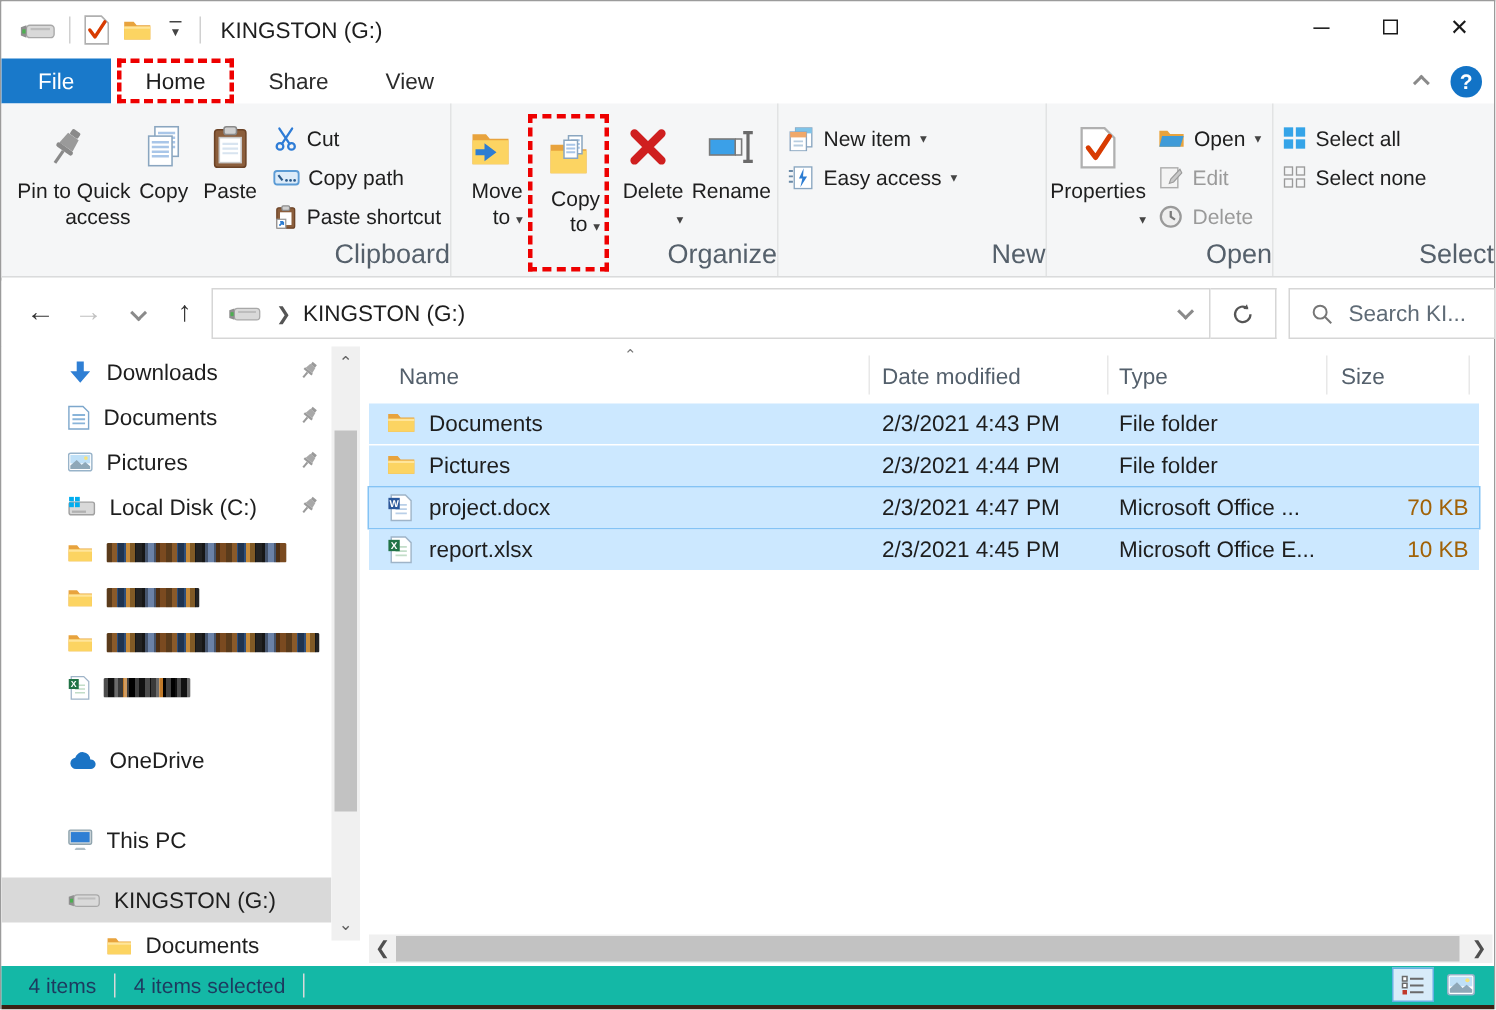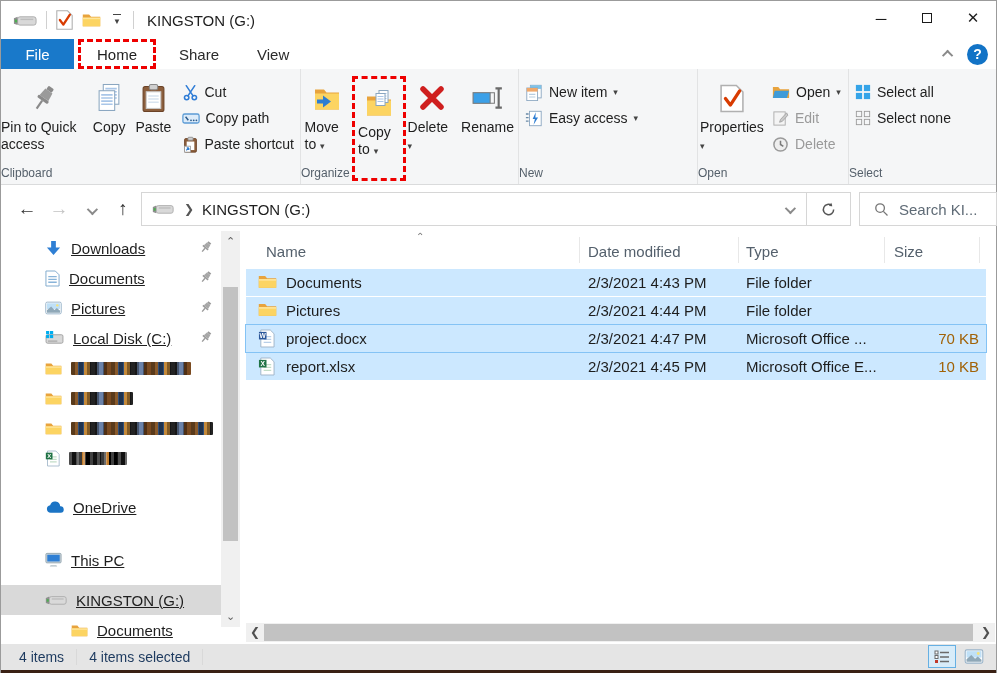--- a/index.html
+++ b/index.html
@@ -34,26 +34,26 @@
     font-size:14px; font-weight:bold; display:flex; align-items:center; justify-content:center; cursor:pointer; }
   .chev { display:inline-block; width:8px; height:8px; border-right:2px solid #8a8a8a;
     border-bottom:2px solid #8a8a8a; transform:rotate(45deg) translateY(-2px); }
   .chev.up { transform:rotate(-135deg) translateY(-2px); }
 
   
   .ribbon { position:absolute; left:0; top:68px; width:100%; height:116px; background:#f5f6f7;
     border-bottom:1px solid #dadbdc; display:flex; }
   .group { position:relative; height:100%; display:flex; align-items:flex-start;
     padding-top:5px; border-right:1px solid #e2e3e4; }
-  .group-label { position:absolute; bottom:4px; left:0; width:100%; text-align:left;
-    font-size:12px; color:#55606b; }
+  .group-label { position:absolute; bottom:4px; left:0; width:100%; text-align:right;
+    font-size:18px; color:#55606b; }
   .bigbtn { display:flex; flex-direction:column; align-items:center; padding-top:3px;
     cursor:pointer; }
   .bigicon { height:42px; display:flex; align-items:center; justify-content:center; }
-  .biglabel { font-size:14px; line-height:1.2; text-align:left; color:#1e1e1e; }
+  .biglabel { font-size:14px; line-height:1.2; text-align:right; color:#1e1e1e; }
   .smallcol { display:flex; flex-direction:column; padding-top:5px; }
   .smallbtn { height:26px; display:flex; align-items:center; gap:6px; font-size:14px;
     padding:0 6px; cursor:pointer; white-space:nowrap; }
   .smallbtn.disabled { color:#9a9a9a; cursor:default; }
   .caret { font-size:9px; color:#444; }
   .dashwrap { border:3px dashed #ee0000; margin-top:2px; padding:0 1px 20px 1px; }
 
   
   .navrow { position:absolute; left:0; top:186px; width:100%; height:44px; background:#fff;
     display:flex; align-items:center; }
@@ -70,21 +70,21 @@
   .searchbox { position:absolute; left:858px; top:5px; width:138px; height:34px;
     border:1px solid #d6d6d6; display:flex; align-items:center; gap:10px; padding-left:14px; }
   .search-text { font-size:15px; color:#5f6b76; white-space:nowrap; overflow:hidden; }
 
   
   .content { position:absolute; left:0; top:230px; width:100%; bottom:29px; background:#fff; }
 
   
   .sidebar { position:absolute; left:0; top:0; width:220px; height:100%; overflow:hidden; }
   .sb-item { height:30px; display:flex; align-items:center; gap:9px; padding-left:44px;
-    font-size:15px; cursor:pointer; position:relative;text-decoration:underline; }
+    font-size:15px; cursor:pointer; position:relative; }
   .sb-item.selected { background:#d9d9d9; }
   .sb-item.child { padding-left:70px; }
   .sb-pin { position:absolute; right:8px; top:7px; }
   .mosaic { height:13px; border-radius:1px;
     background:
       repeating-linear-gradient(90deg, rgba(0,0,0,.35) 0 4px, rgba(255,255,255,0) 4px 8px),
       repeating-linear-gradient(90deg, #8a5a2a 0 7px, #2f4f7a 7px 13px, #c58a3a 13px 19px, #232323 19px 26px, #6b82a8 26px 33px, #7a4a20 33px 40px); }
   .mosaic.dark {
     background:
       repeating-linear-gradient(90deg, rgba(255,255,255,.25) 0 3px, rgba(0,0,0,0) 3px 7px),
@@ -109,21 +109,21 @@
   .c-date { position:absolute; left:342px; color:#1e1e1e;text-align:center; }
   .c-type { position:absolute; left:500px; color:#1e1e1e; }
   .c-size { position:absolute; left:618px; width:115px; text-align:right; color:#a16207; }
 
   
   .h-scroll { position:absolute; left:245px; bottom:2px; right:1px; height:19px; background:#f0f0f0; }
   .h-scroll .arrow { position:absolute; top:2px; font-size:12px; color:#505050; }
   .h-thumb { position:absolute; left:18px; right:22px; top:1px; bottom:1px; background:#c2c2c2; }
 
   
-  .statusbar { position:absolute; left:0; bottom:3px; width:100%; height:26px; background:#e5e5e5;
+  .statusbar { position:absolute; left:0; bottom:3px; width:100%; height:26px; background:#14b8a6;
     display:flex; align-items:center; font-size:14px; color:#1d3a5f; }
   .st-sep { width:1px; height:16px; background:#d9d9d9; margin:0 12px; }
   .view-btns { position:absolute; right:8px; top:1px; display:flex; gap:4px; }
   .view-btn { width:28px; height:23px; display:flex; align-items:center; justify-content:center; cursor:pointer; }
   .view-btn.active { background:#d8ecf9; border:1px solid #66b0e3; }
   .bottom-strip { position:absolute; left:0; bottom:0; width:100%; height:3px; background:#3a2114; }
 
   svg { display:block; }
 </style>
 </head>

